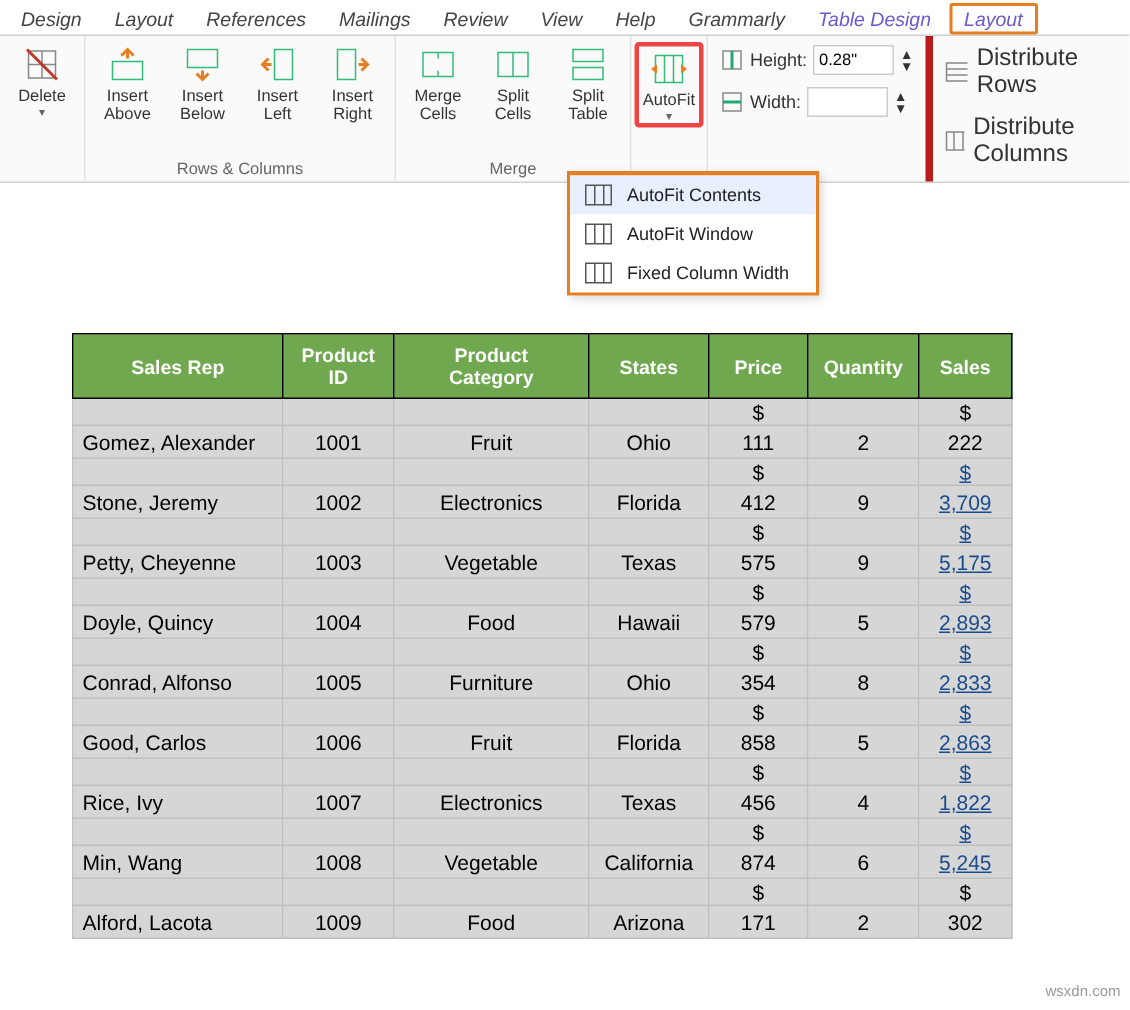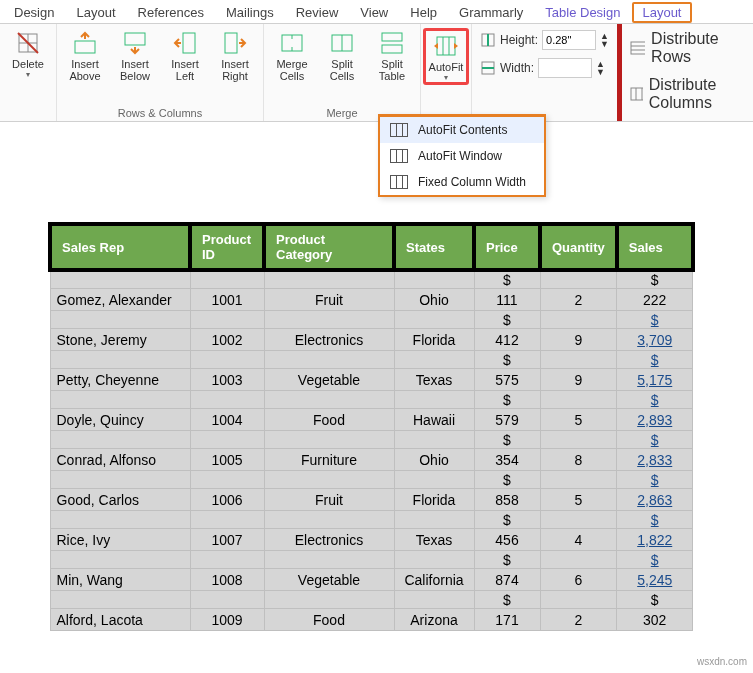--- a/index.html
+++ b/index.html
@@ -14,20 +14,21 @@
     }
 
     
     .tabs {
       display: flex;
       gap: 2px;
       padding: 2px 4px 0 4px;
       border-bottom: 1px solid #d0d0d0;
       height: 24px;
       align-items: flex-end;
+      font-style: italic;
     }
     .tab {
       padding: 3px 10px;
       color: #444;
       font-size: 13px;
       cursor: default;
     }
     .tab.context { color: #6a5acd; }
     .tab.active {
       border: 2px solid #e67e22;
@@ -120,23 +121,23 @@
 
     
     .sheet {
       margin: 100px 0 0 48px;
       border-collapse: collapse;
     }
     .sheet th {
       background: #6fa84f;
       color: #fff;
       font-weight: bold;
-      text-align: left;
+      text-align: center;
       padding: 6px 10px;
-      border: 4px solid #000000;
+      border: 1px solid #000000;
       font-size: 13px;
     }
     .sheet td {
       border: 1px solid #bfbfbf;
       padding: 0;
       font-size: 14px;
       vertical-align: bottom;
     }
     .sheet tr.blank td { height: 18px; background:#d6d6d6; }
     .sheet tr.data td { background:#d6d6d6; height:22px; }
@@ -345,21 +346,21 @@
 
 <table class="sheet">
   <thead>
     <tr>
       <th style="width:140px;">Sales Rep</th>
       <th style="width:74px;">Product ID</th>
       <th style="width:130px;">Product Category</th>
       <th style="width:80px;">States</th>
       <th style="width:66px;">Price</th>
       <th style="width:74px;">Quantity</th>
-      <th style="width:76px;">Sales</th>
+      <th style="width:62px;">Sales</th>
     </tr>
   </thead>
   <tbody id="tbody">
       <tr class="blank">
         <td></td>
         <td></td>
         <td></td>
         <td></td>
         <td class="pricecell">$</td>
         <td></td>

